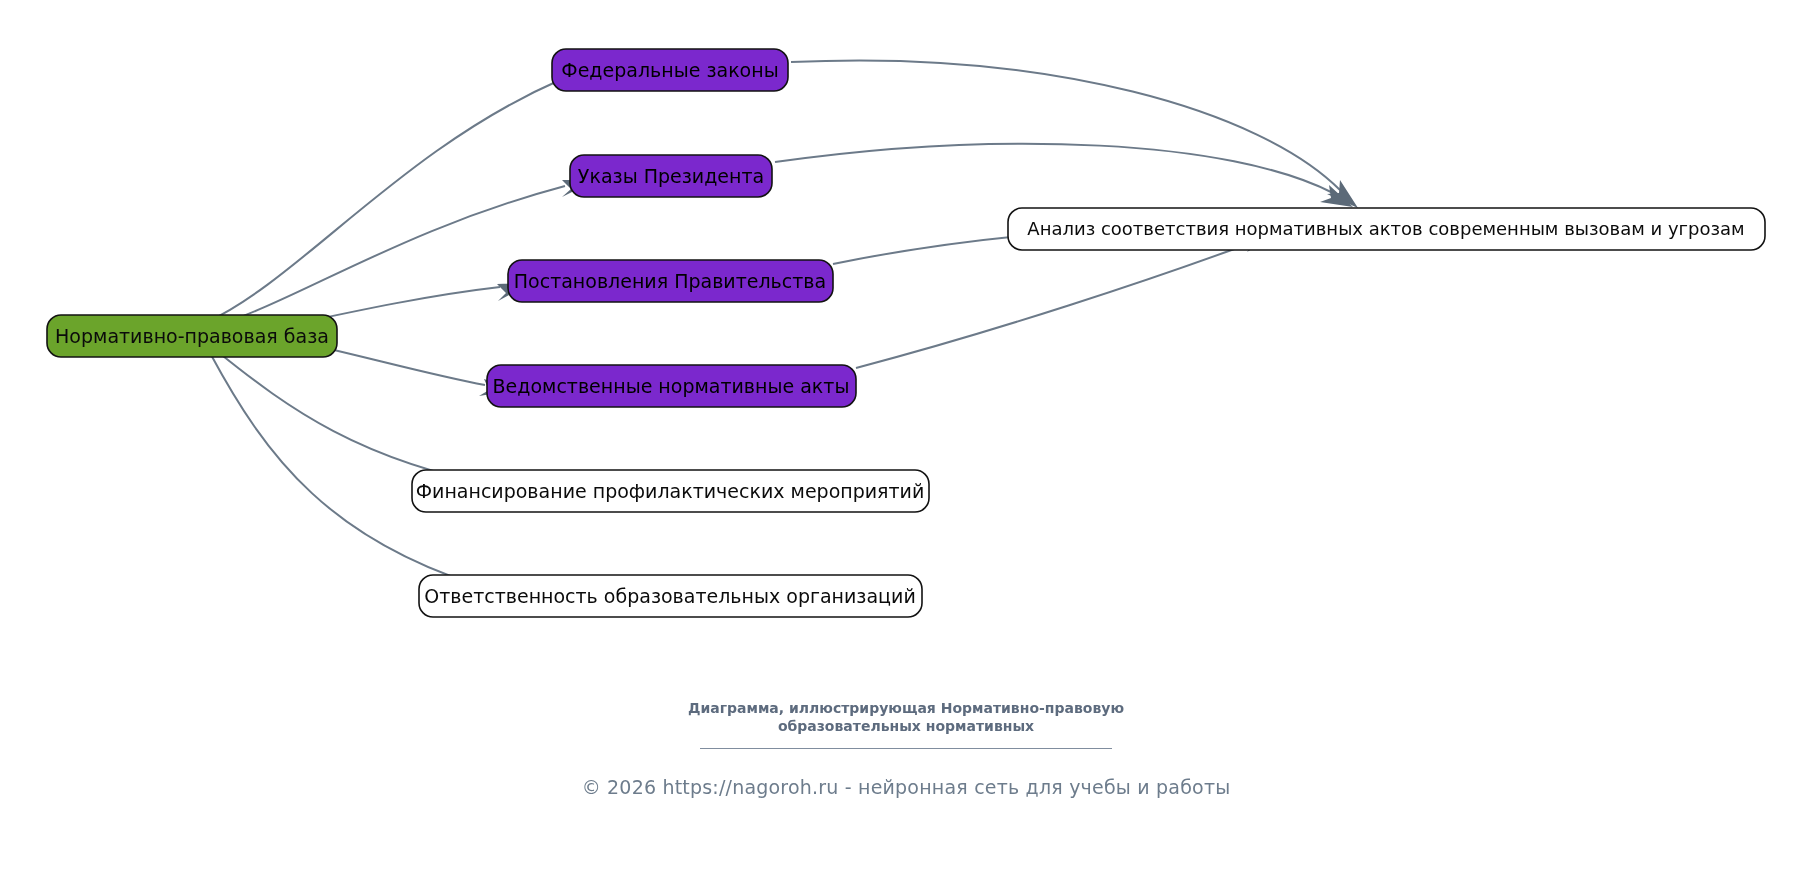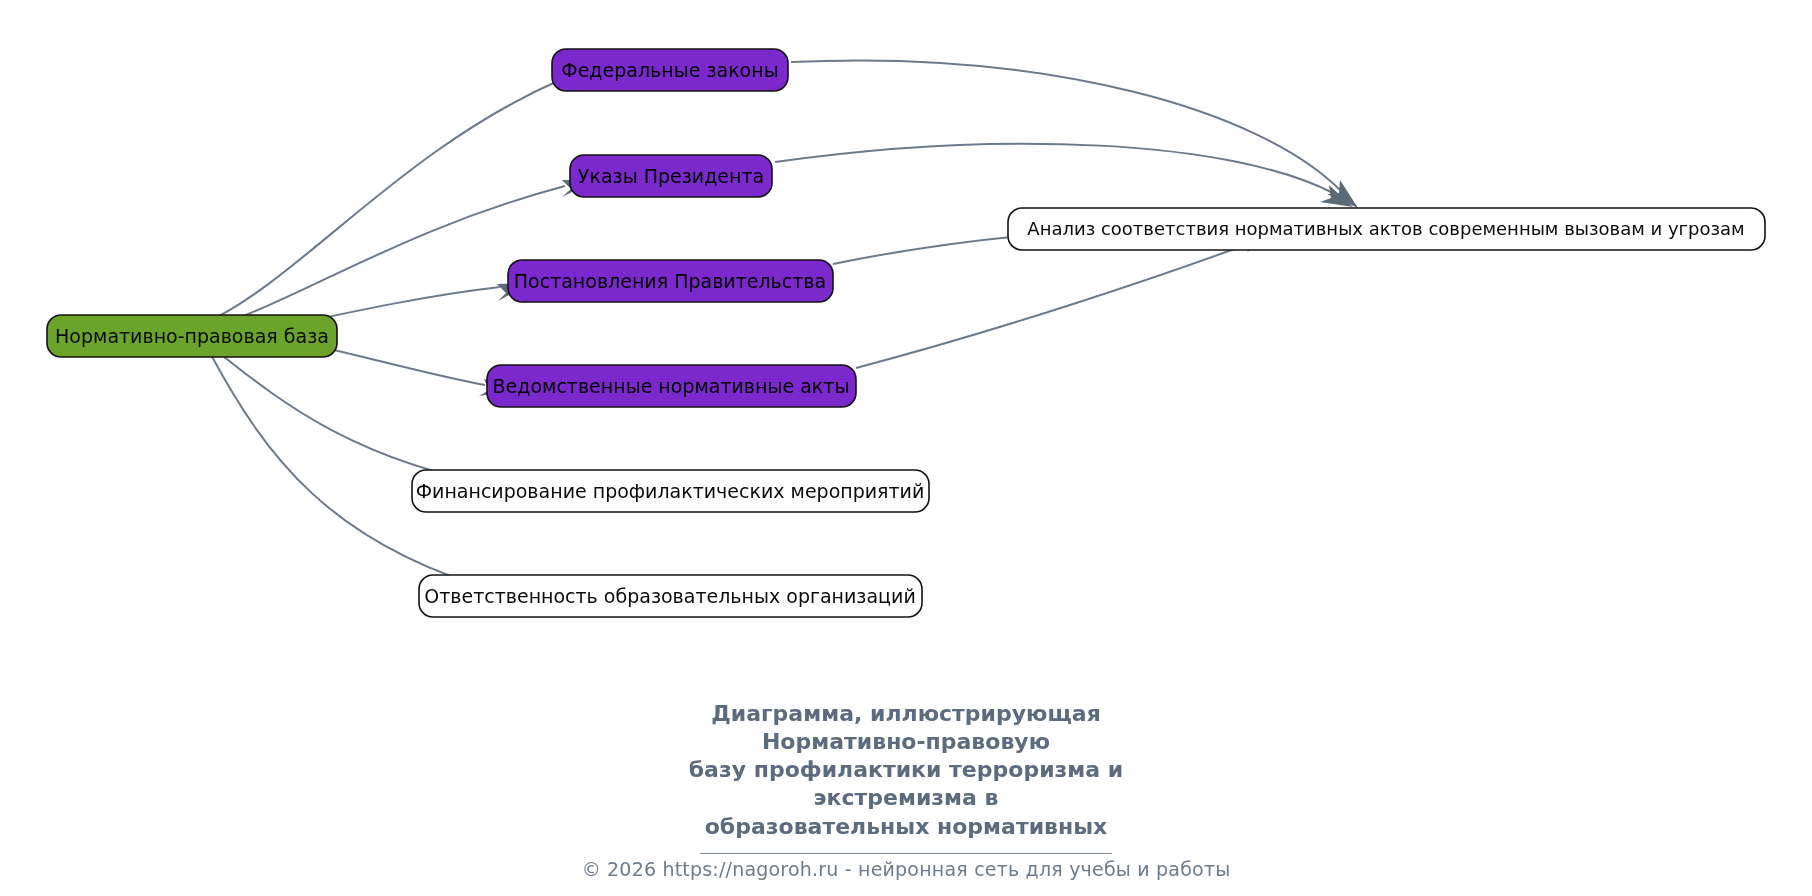--- a/index.html
+++ b/index.html
@@ -55,38 +55,38 @@
 
   .footer {
     position: absolute;
     left: 0;
     right: 0;
     top: 700px;
     text-align: center;
   }
   .caption {
     font-family: "DejaVu Sans", "Liberation Sans", sans-serif;
-    font-size: 22px;
+    font-size: 14px;
     font-weight: bold;
     line-height: 1.28;
     color: #5d6b7e;
     width: 560px;
     margin: 0 auto;
   }
   .divider {
     width: 412px;
     height: 0;
     border-top: 1.5px solid #808d9e;
     margin: 12px auto 0 auto;
   }
   .copyright {
     font-family: "DejaVu Sans", "Liberation Sans", sans-serif;
     font-size: 19px;
     color: #6d7c8c;
-    margin-top: 4px;
+    margin-top: 27px;
     letter-spacing: .2px;
   }
 </style>
 </head>
 <body>
 
 <div id="diagram-root">
 
   <svg id="flow" viewBox="0 0 1812 896">
 
@@ -162,20 +162,19 @@
     <g>
       <rect class="node-shape white" x="1008" y="208" width="757" height="42" rx="14" ry="14"></rect>
       <text class="node-label small" x="1386" y="230">Анализ соответствия нормативных актов современным вызовам и угрозам</text>
     </g>
 
   </svg>
 
   <div class="footer">
     <div class="caption">
       <div>Диаграмма, иллюстрирующая Нормативно-правовую</div>
-      <div>базу профилактики терроризма и экстремизма в</div>
       <div>образовательных нормативных</div>
     </div>
     <div class="divider"></div>
     <div class="copyright">© 2026 https://nagoroh.ru - нейронная сеть для учебы и работы</div>
   </div>
 
 </div>
 
 </body></html>

